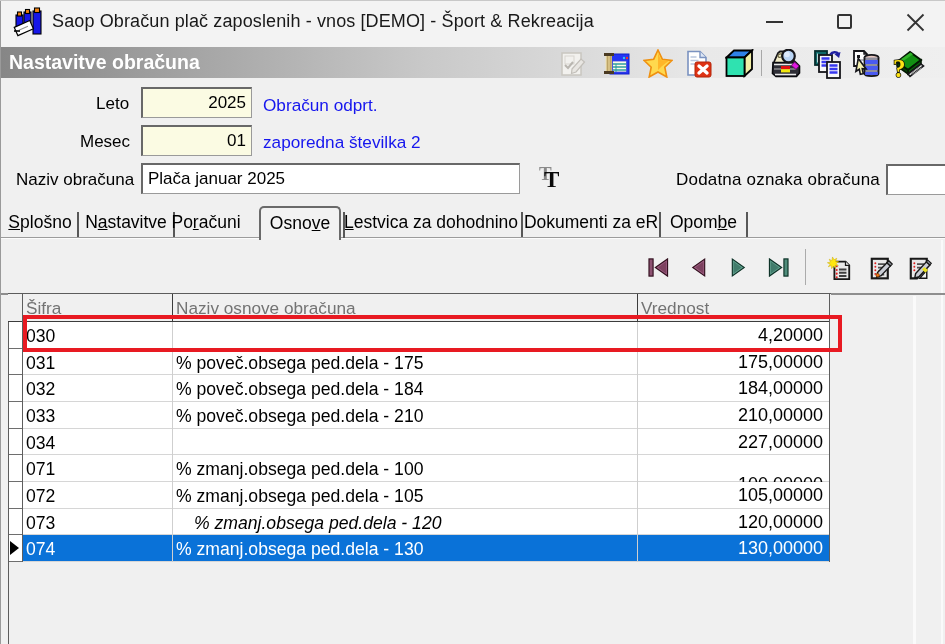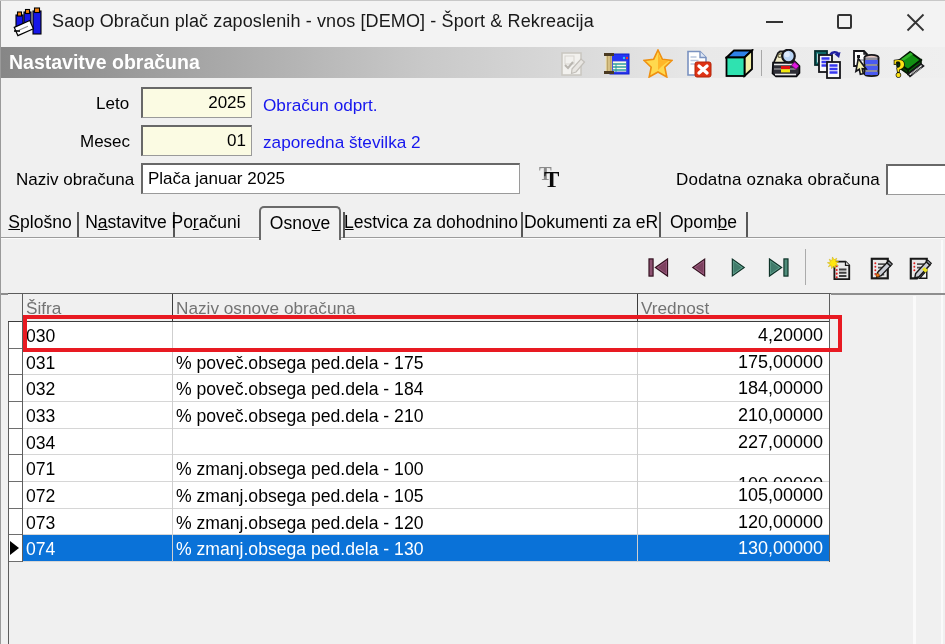--- a/index.html
+++ b/index.html
@@ -280,21 +280,21 @@
       </div>
   <div class="abs" style="left:9px;top:482.02px;width:13px;height:26.67px;background:#fff;border-bottom:1px solid #6e6e6e;"></div>
   <div class="abs" style="left:22px;top:482.02px;width:808px;height:26.67px;background:#ffffff;border-bottom:1px solid #d6d6d6;color:#000000;font-size:17.6px;">
         <span style="position:absolute;left:4px;top:4px;">072</span>
         <span style="position:absolute;left:154px;top:4px;">% zmanj.obsega ped.dela - 105</span>
         <span style="position:absolute;right:7px;top:3px;font-size:18px;">105,00000</span>
       </div>
   <div class="abs" style="left:9px;top:508.69px;width:13px;height:26.67px;background:#fff;border-bottom:1px solid #6e6e6e;"></div>
   <div class="abs" style="left:22px;top:508.69px;width:808px;height:26.67px;background:#ffffff;border-bottom:1px solid #d6d6d6;color:#000000;font-size:17.6px;">
         <span style="position:absolute;left:4px;top:4px;">073</span>
-        <span style="position:absolute;left:154px;top:4px;">% zmanj.obsega ped.dela - 120</span>
+        <span style="position:absolute;left:172px;top:4px;font-style:italic;">% zmanj.obsega ped.dela - 120</span>
         <span style="position:absolute;right:7px;top:3px;font-size:18px;">120,00000</span>
       </div>
   <div class="abs" style="left:9px;top:535.36px;width:13px;height:26.67px;background:#fff;border-bottom:1px solid #6e6e6e;"></div>
   <div class="abs" style="left:10px;top:541.36px;width:0;height:0;border-left:9px solid #000;border-top:7px solid transparent;border-bottom:7px solid transparent;"></div>
   <div class="abs" style="left:22px;top:535.36px;width:808px;height:26.67px;background:#0a72d8;border-bottom:1px solid #d6d6d6;color:#ffffff;font-size:17.6px;">
         <span style="position:absolute;left:4px;top:4px;">074</span>
         <span style="position:absolute;left:154px;top:4px;">% zmanj.obsega ped.dela - 130</span>
         <span style="position:absolute;right:7px;top:3px;font-size:18px;">130,00000</span>
       </div>
   <div class="vline" style="left:22px;top:294px;height:268.03000000000003px;background:#5e5e5e;"></div>

